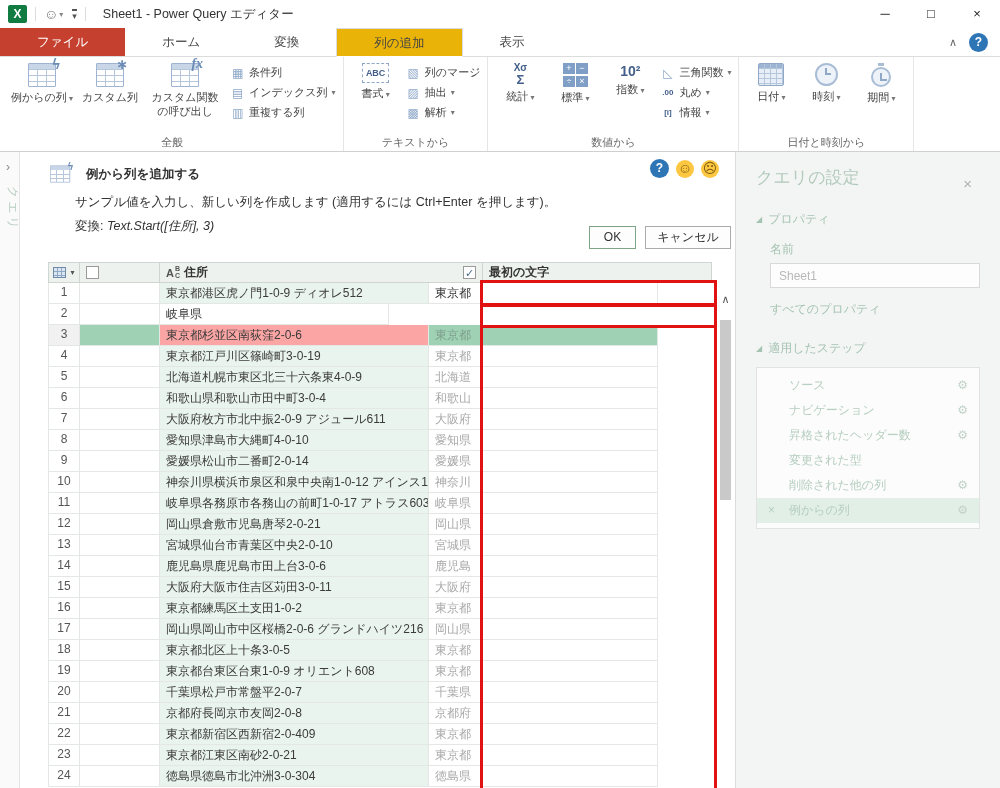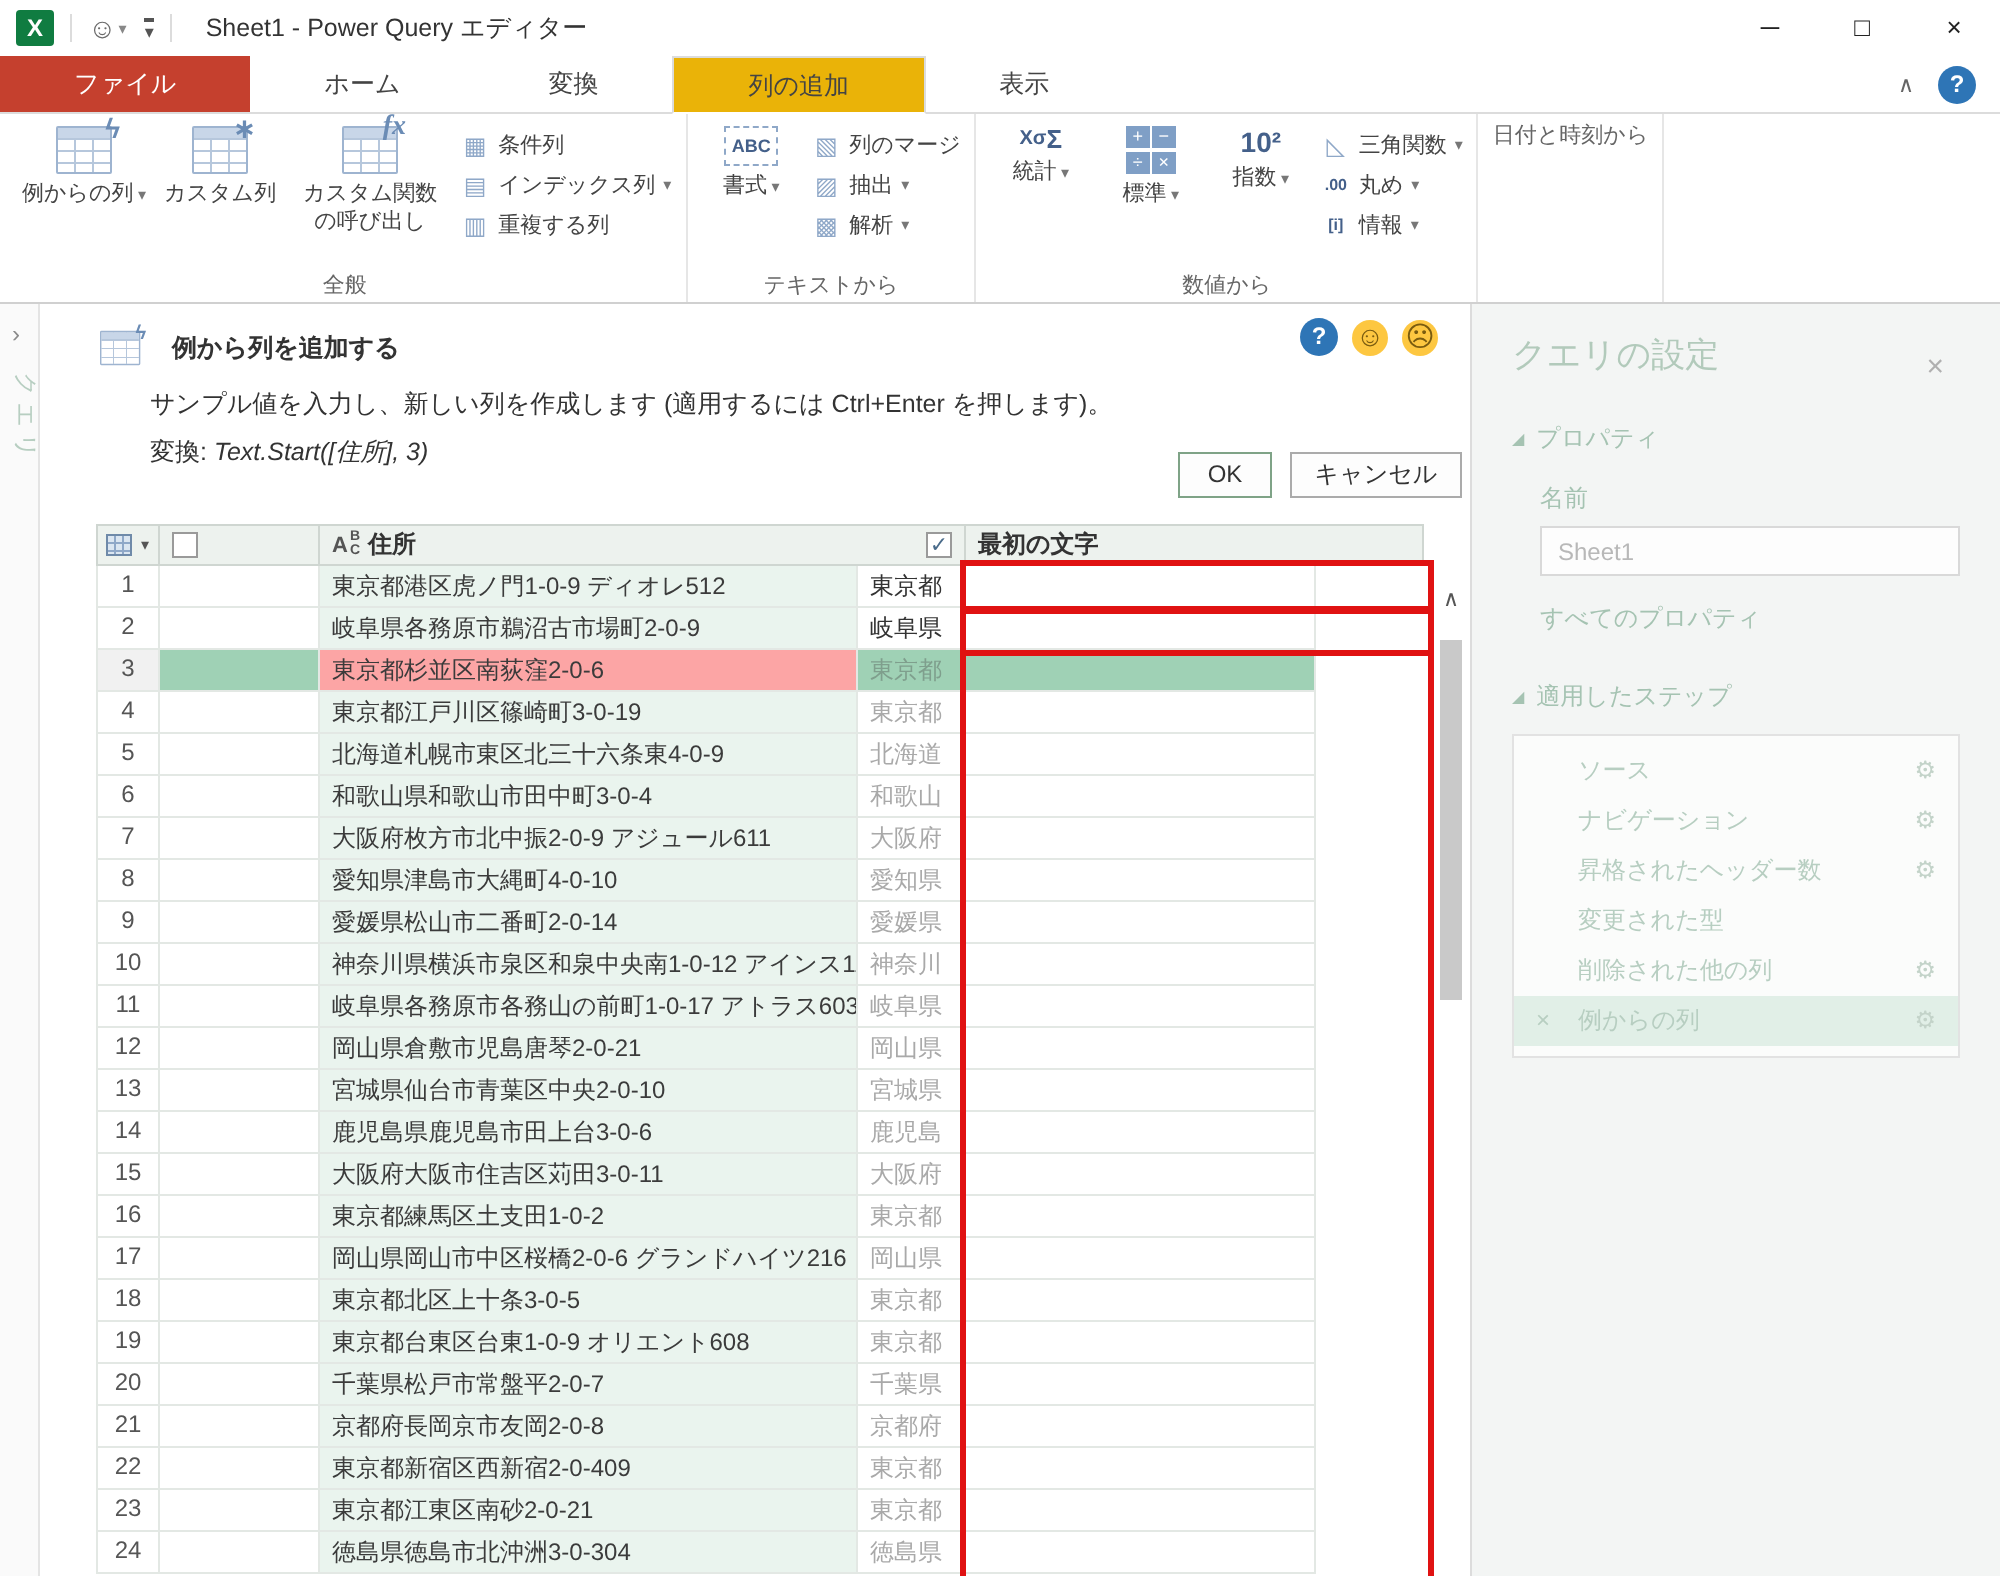--- a/index.html
+++ b/index.html
@@ -39,21 +39,21 @@
   .smallbtn .dd{font-size:8px;color:#777;}
 
   
   .ic{display:inline-flex;align-items:center;justify-content:center;flex:none;}
   .grid-ic{width:28px;height:24px;border:1px solid #9eb4d0;border-radius:1px;position:relative;
     background:linear-gradient(#c8d6e8 0 5px,rgba(0,0,0,0) 5px),
     repeating-linear-gradient(to right,rgba(0,0,0,0) 0 8px,#b6c7dc 8px 9px),
     repeating-linear-gradient(to bottom,rgba(0,0,0,0) 0 5px,#b6c7dc 5px 6px);}
   .grid-ic .overlay{position:absolute;right:-5px;top:-8px;font-weight:bold;font-size:14px;color:#6b8cb5;font-style:normal;}
   .grid-ic .overlay.fx{font-style:italic;font-family:"Liberation Serif","DejaVu Serif",serif;}
-  .statistics-icon{flex-direction:row;color:#44608a;font-weight:bold;line-height:1;}
+  .statistics-icon{flex-direction:column;color:#44608a;font-weight:bold;line-height:1;}
   .statistics-icon .l1{font-size:10px;font-style:normal;}
   .statistics-icon .l2{font-size:13px;font-style:normal;}
   .standard-icon{width:26px;height:24px;display:grid;grid-template-columns:12px 12px;gap:1px;}
   .standard-icon .opcell{width:12px;height:11px;background:#7f9fc6;color:#fff;font-size:9px;line-height:11px;text-align:center;font-style:normal;}
   .scientific-icon{color:#44608a;font-weight:bold;font-size:14px;}
   .format-icon .abcbox{border:1px dashed #8fa8c8;font-size:9px;padding:4px 3px;color:#44608a;font-weight:bold;font-style:normal;}
   .date-icon{width:26px;height:23px;border:1px solid #8fa8c8;border-radius:2px;
     background:repeating-linear-gradient(to right,rgba(0,0,0,0) 0 5px,#b6c7dc 5px 6px),
     repeating-linear-gradient(to bottom,rgba(0,0,0,0) 0 4px,#b6c7dc 4px 5px),
     linear-gradient(#9db4d2 0 5px,#e7eef7 5px);}
@@ -270,20 +270,34 @@
           <div class="smallbtn">
             <span class="ic information-icon mini-ic txt">[i]</span>
             <span class="slab">情報</span>
             <span class="dd">▾</span>
           </div>
         </div>
       </div>
       <div class="glabel">数値から</div>
     </div>
     <div class="rgroup">
+      <div class="rcontent">
+        <div class="bigbtn">
+          <span class="ic date-icon"></span>
+          <div class="blab">日付<span class="dd"> ▾</span></div>
+        </div>
+        <div class="bigbtn">
+          <span class="ic time-icon"></span>
+          <div class="blab">時刻<span class="dd"> ▾</span></div>
+        </div>
+        <div class="bigbtn">
+          <span class="ic duration-icon"></span>
+          <div class="blab">期間<span class="dd"> ▾</span></div>
+        </div>
+      </div>
       <div class="glabel">日付と時刻から</div>
     </div>
   </div>
 
 <div class="rail">
   <div class="rail-chevron">›</div>
   <div class="rail-label">クエリ</div>
 </div>
 
 <div class="main">
@@ -335,21 +349,20 @@
     <div class="tbody" id="tbody">
         <div class="trow">
           <div class="c cnum">1</div>
           <div class="c ccheck"></div>
           <div class="c caddr">東京都港区虎ノ門1-0-9 ディオレ512</div>
           <div class="c cval entered">東京都</div>
         </div>
         <div class="trow">
           <div class="c cnum">2</div>
           <div class="c ccheck"></div>
-          <div class="c caddr">岐阜県各務原市鵜沼古市場町2-0-9</div>
           <div class="c cval entered">岐阜県</div>
         </div>
         <div class="trow rsel">
           <div class="c cnum">3</div>
           <div class="c ccheck"></div>
           <div class="c caddr">東京都杉並区南荻窪2-0-6</div>
           <div class="c cval selected">東京都</div>
         </div>
         <div class="trow">
           <div class="c cnum">4</div>

